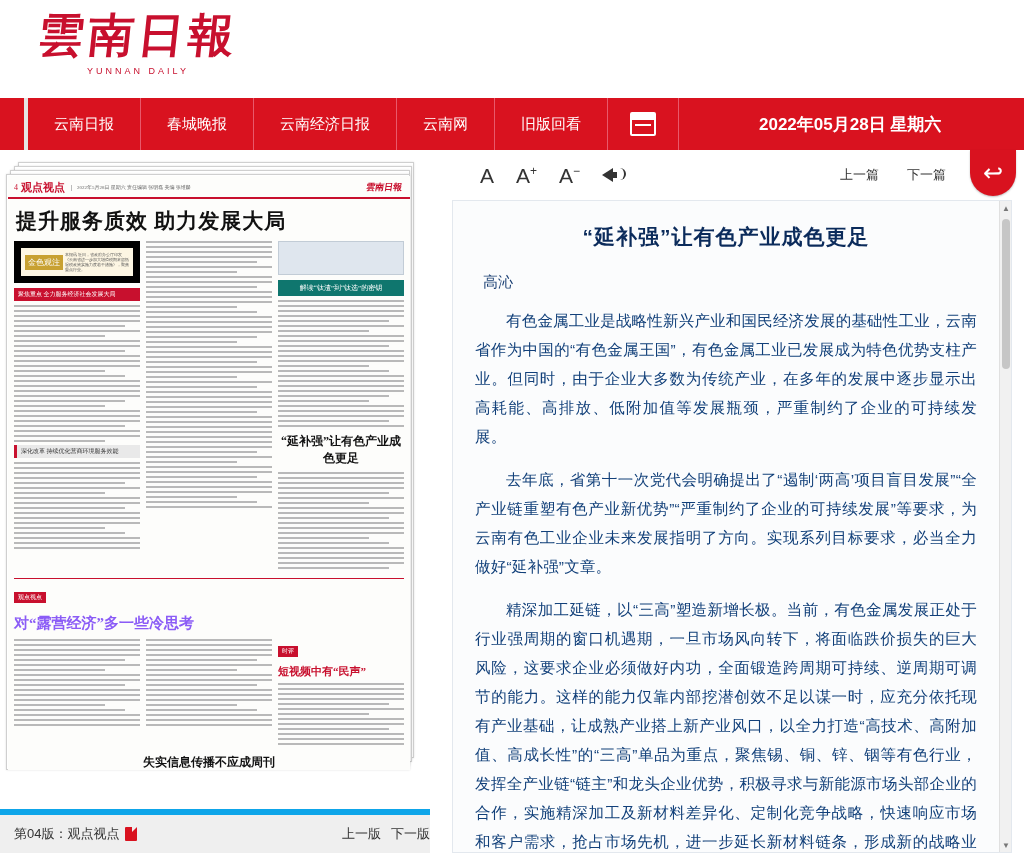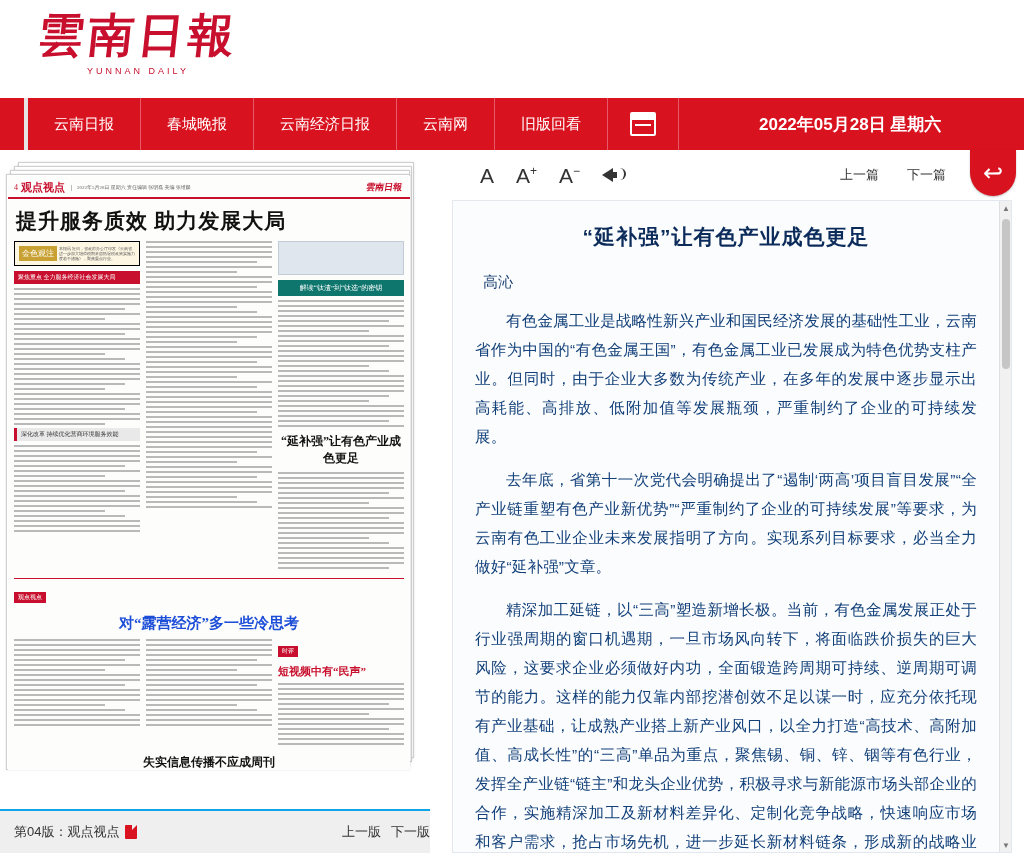--- a/index.html
+++ b/index.html
@@ -172,21 +172,21 @@
   .pp-body {
     position: relative;
     padding: 0 6px;
   }
   .pp-cols {
     display: flex;
     gap: 6px;
   }
   .pp-col { flex: 1; }
   .pp-box {
-    border: 1px solid #000000;
+    border: 7px solid #000000;
     background: #fdf6e3;
     padding: 4px;
     margin-bottom: 5px;
     display: flex;
     align-items: center;
     gap: 2px;
   }
   .pp-box .badge {
     background: #c8a132; color: #fff; font-size: 8px; padding: 2px 3px; white-space: nowrap;
   }
@@ -212,22 +212,22 @@
     background: #dfe6ee;
     border: 1px solid #c2ccd6;
     height: 34px;
     margin-bottom: 5px;
   }
   .pp-blue {
     background: #0f766e; color: #fff; font-size: 7px;
     padding: 3px 4px; margin-bottom: 4px; text-align:center;
   }
   .pp-bigtitle {
-    font-size: 15px; font-weight: bold; color: #1d4ed8;
-    text-align: center; margin: 8px 0 6px 0;
+    font-size: 15px; font-weight: bold; color: #8b5cf6;
+    margin: 8px 0 6px 0;
   }
   .pp-midtitle {
     font-size: 12px; font-weight: bold; color: #111;
     text-align: center; margin: 6px 0 5px 0;
   }
   .pp-redtitle {
     font-size: 11px; font-weight: bold; color: #c8102e;
     margin: 4px 0;
   }
   .pp-divider { border-top: 1px solid #c8102e; margin: 6px 0; }
@@ -235,21 +235,21 @@
     display:inline-block; background:#c8102e; color:#fff;
     font-size: 6px; padding: 1px 4px; margin-bottom: 3px;
   }
 
   
   .paper-footer {
     position: absolute;
     left: 0; bottom: 0;
     width: 430px; height: 44px;
     background: #efefef;
-    border-top: 2px solid #0ea5e9;
+    border-top: 6px solid #0ea5e9;
     display: flex;
     align-items: center;
     font-size: 13px;
     color: #333;
   }
   .paper-footer .pf-left { margin-left: 14px; display:flex; align-items:center; gap:6px; }
   .pdf-icon {
     display: inline-block;
     width: 12px; height: 14px;
     background: #d9121f;

